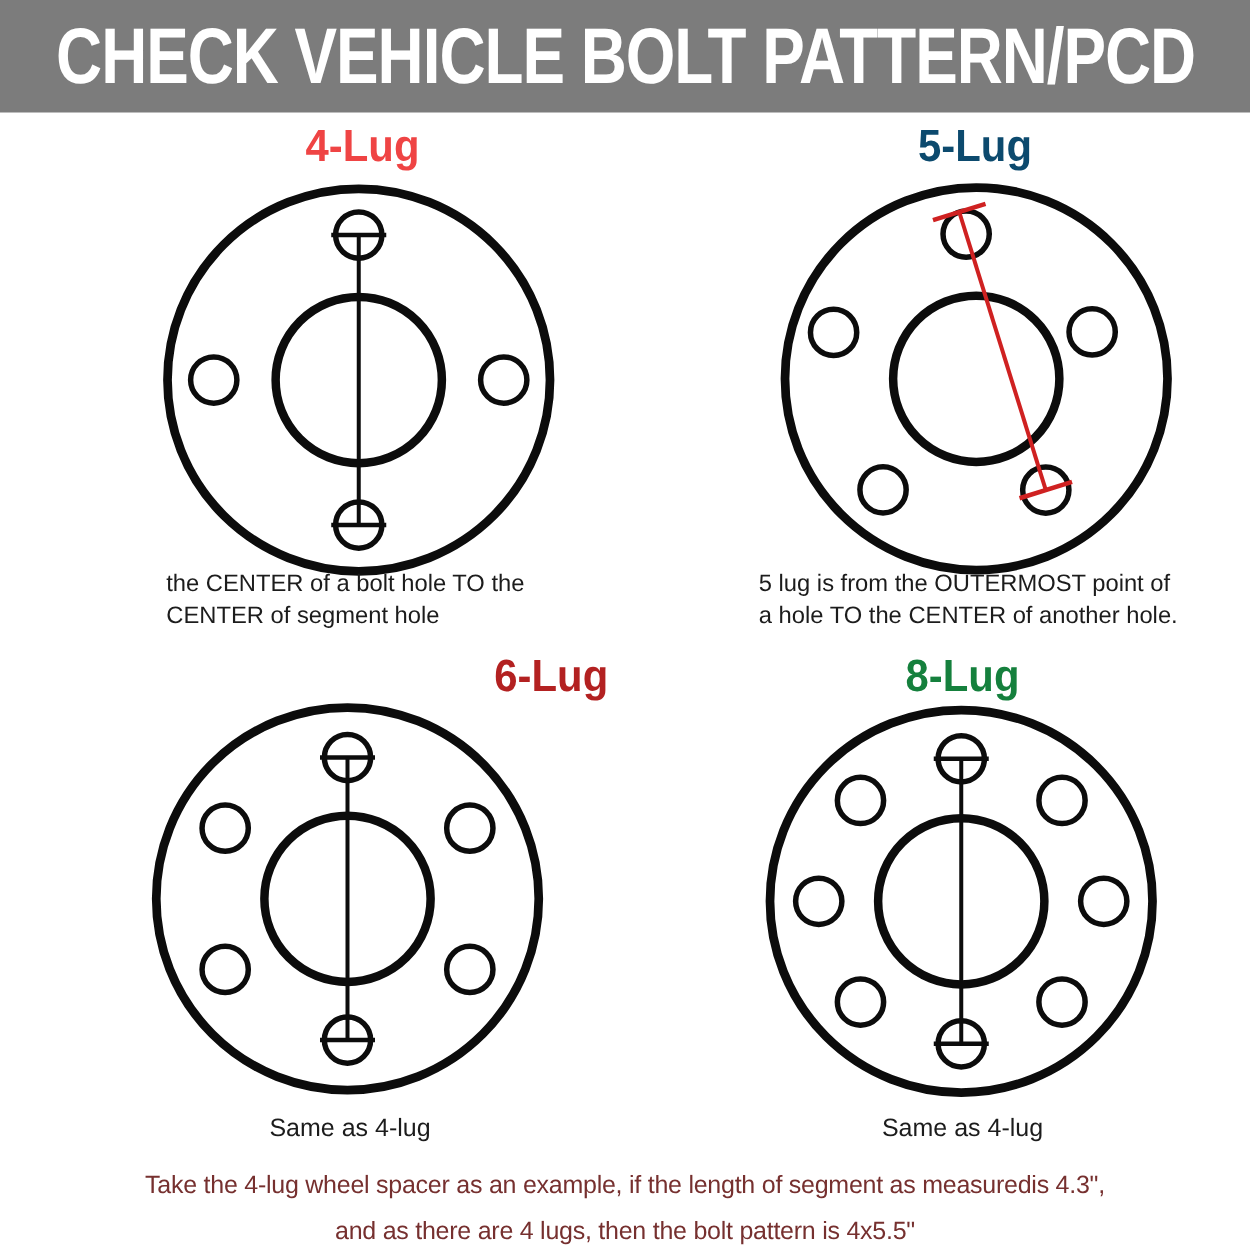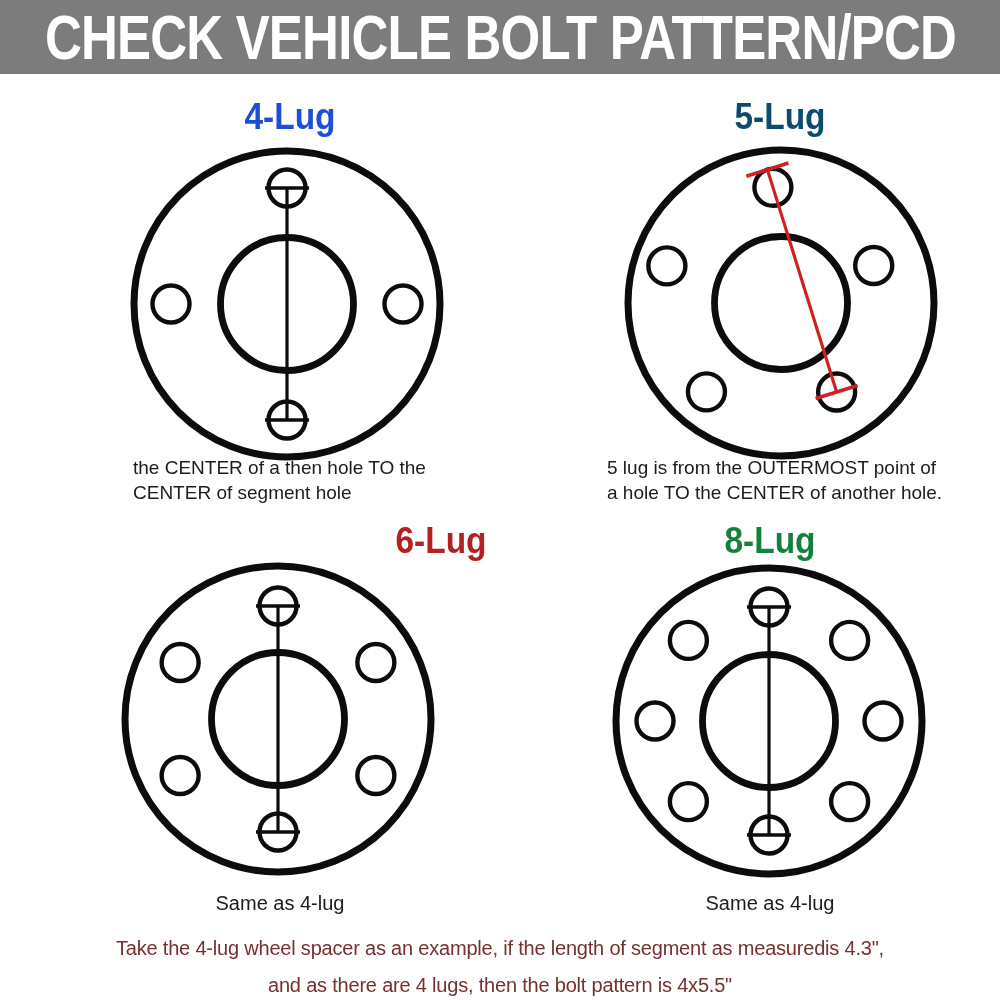--- a/index.html
+++ b/index.html
@@ -5,21 +5,21 @@
   html,body{margin:0;padding:0;background:#ffffff;}
   .page{
     position:relative;
     width:1000px;height:1000px;
     background:#ffffff;
     font-family:"Liberation Sans", sans-serif;
     overflow:hidden;
   }
   
   .banner{
-    position:absolute;left:0;top:0;width:1000px;height:74px;
+    position:absolute;left:0;top:0;width:1000px;height:90px;
     background:#7c7c7c;
     display:flex;align-items:center;justify-content:center;
   }
   .banner-text{
     display:inline-block;
     color:#ffffff;
     font-size:63px;
     font-weight:800;
     line-height:74px;
     white-space:nowrap;
@@ -73,34 +73,34 @@
 </head>
 <body>
 
 <div class="page">
 
   <header class="banner" style="background: rgb(124, 124, 124);">
     <span class="banner-text" style="color: rgb(255, 255, 255);">CHECK VEHICLE BOLT PATTERN/PCD</span>
   </header>
 
   <figure class="quad quad-0">
-    <h2 class="lug-heading" style="color: #1d4ed8;"><span class="squeeze">4-Lug</span></h2>
+    <h2 class="lug-heading" style="color: #ef4444;"><span class="squeeze">4-Lug</span></h2>
     <svg class="lug-svg" viewBox="0 0 344 344">
         <circle cx="172" cy="172" r="153" fill="none" stroke="#0c0c0c" stroke-width="7"></circle>
         <circle cx="172" cy="172" r="66.5" fill="none" stroke="#0c0c0c" stroke-width="6.8"></circle>
         <circle cx="172" cy="56" r="18.5" fill="none" stroke="#0c0c0c" stroke-width="4.4"></circle>
         <circle cx="288" cy="172" r="18.5" fill="none" stroke="#0c0c0c" stroke-width="4.4"></circle>
         <circle cx="172" cy="288" r="18.5" fill="none" stroke="#0c0c0c" stroke-width="4.4"></circle>
         <circle cx="56" cy="172.00000000000003" r="18.5" fill="none" stroke="#0c0c0c" stroke-width="4.4"></circle>
         <line x1="172" y1="56" x2="172" y2="288" stroke="#0c0c0c" stroke-width="3.2"></line>
         <line x1="194" y1="56" x2="150" y2="56" stroke="#0c0c0c" stroke-width="3.6"></line>
         <line x1="194" y1="288" x2="150" y2="288" stroke="#0c0c0c" stroke-width="3.6"></line>
       </svg>
     <figcaption class="lug-caption" style="color: rgb(28, 28, 28);">
-      <div>the CENTER of a then hole TO the</div>
+      <div>the CENTER of a bolt hole TO the</div>
       <div>CENTER of segment hole</div>
     </figcaption>
   </figure>
 
   <figure class="quad quad-1">
     <h2 class="lug-heading" style="color: #0c4a6e;"><span class="squeeze">5-Lug</span></h2>
     <svg class="lug-svg" viewBox="0 0 344 344">
         <circle cx="172" cy="172" r="153" fill="none" stroke="#0c0c0c" stroke-width="7"></circle>
         <circle cx="172" cy="172" r="66.5" fill="none" stroke="#0c0c0c" stroke-width="6.8"></circle>
         <circle cx="163.90824904568146" cy="56.28257016986039" r="18.5" fill="none" stroke="#0c0c0c" stroke-width="4.4"></circle>

